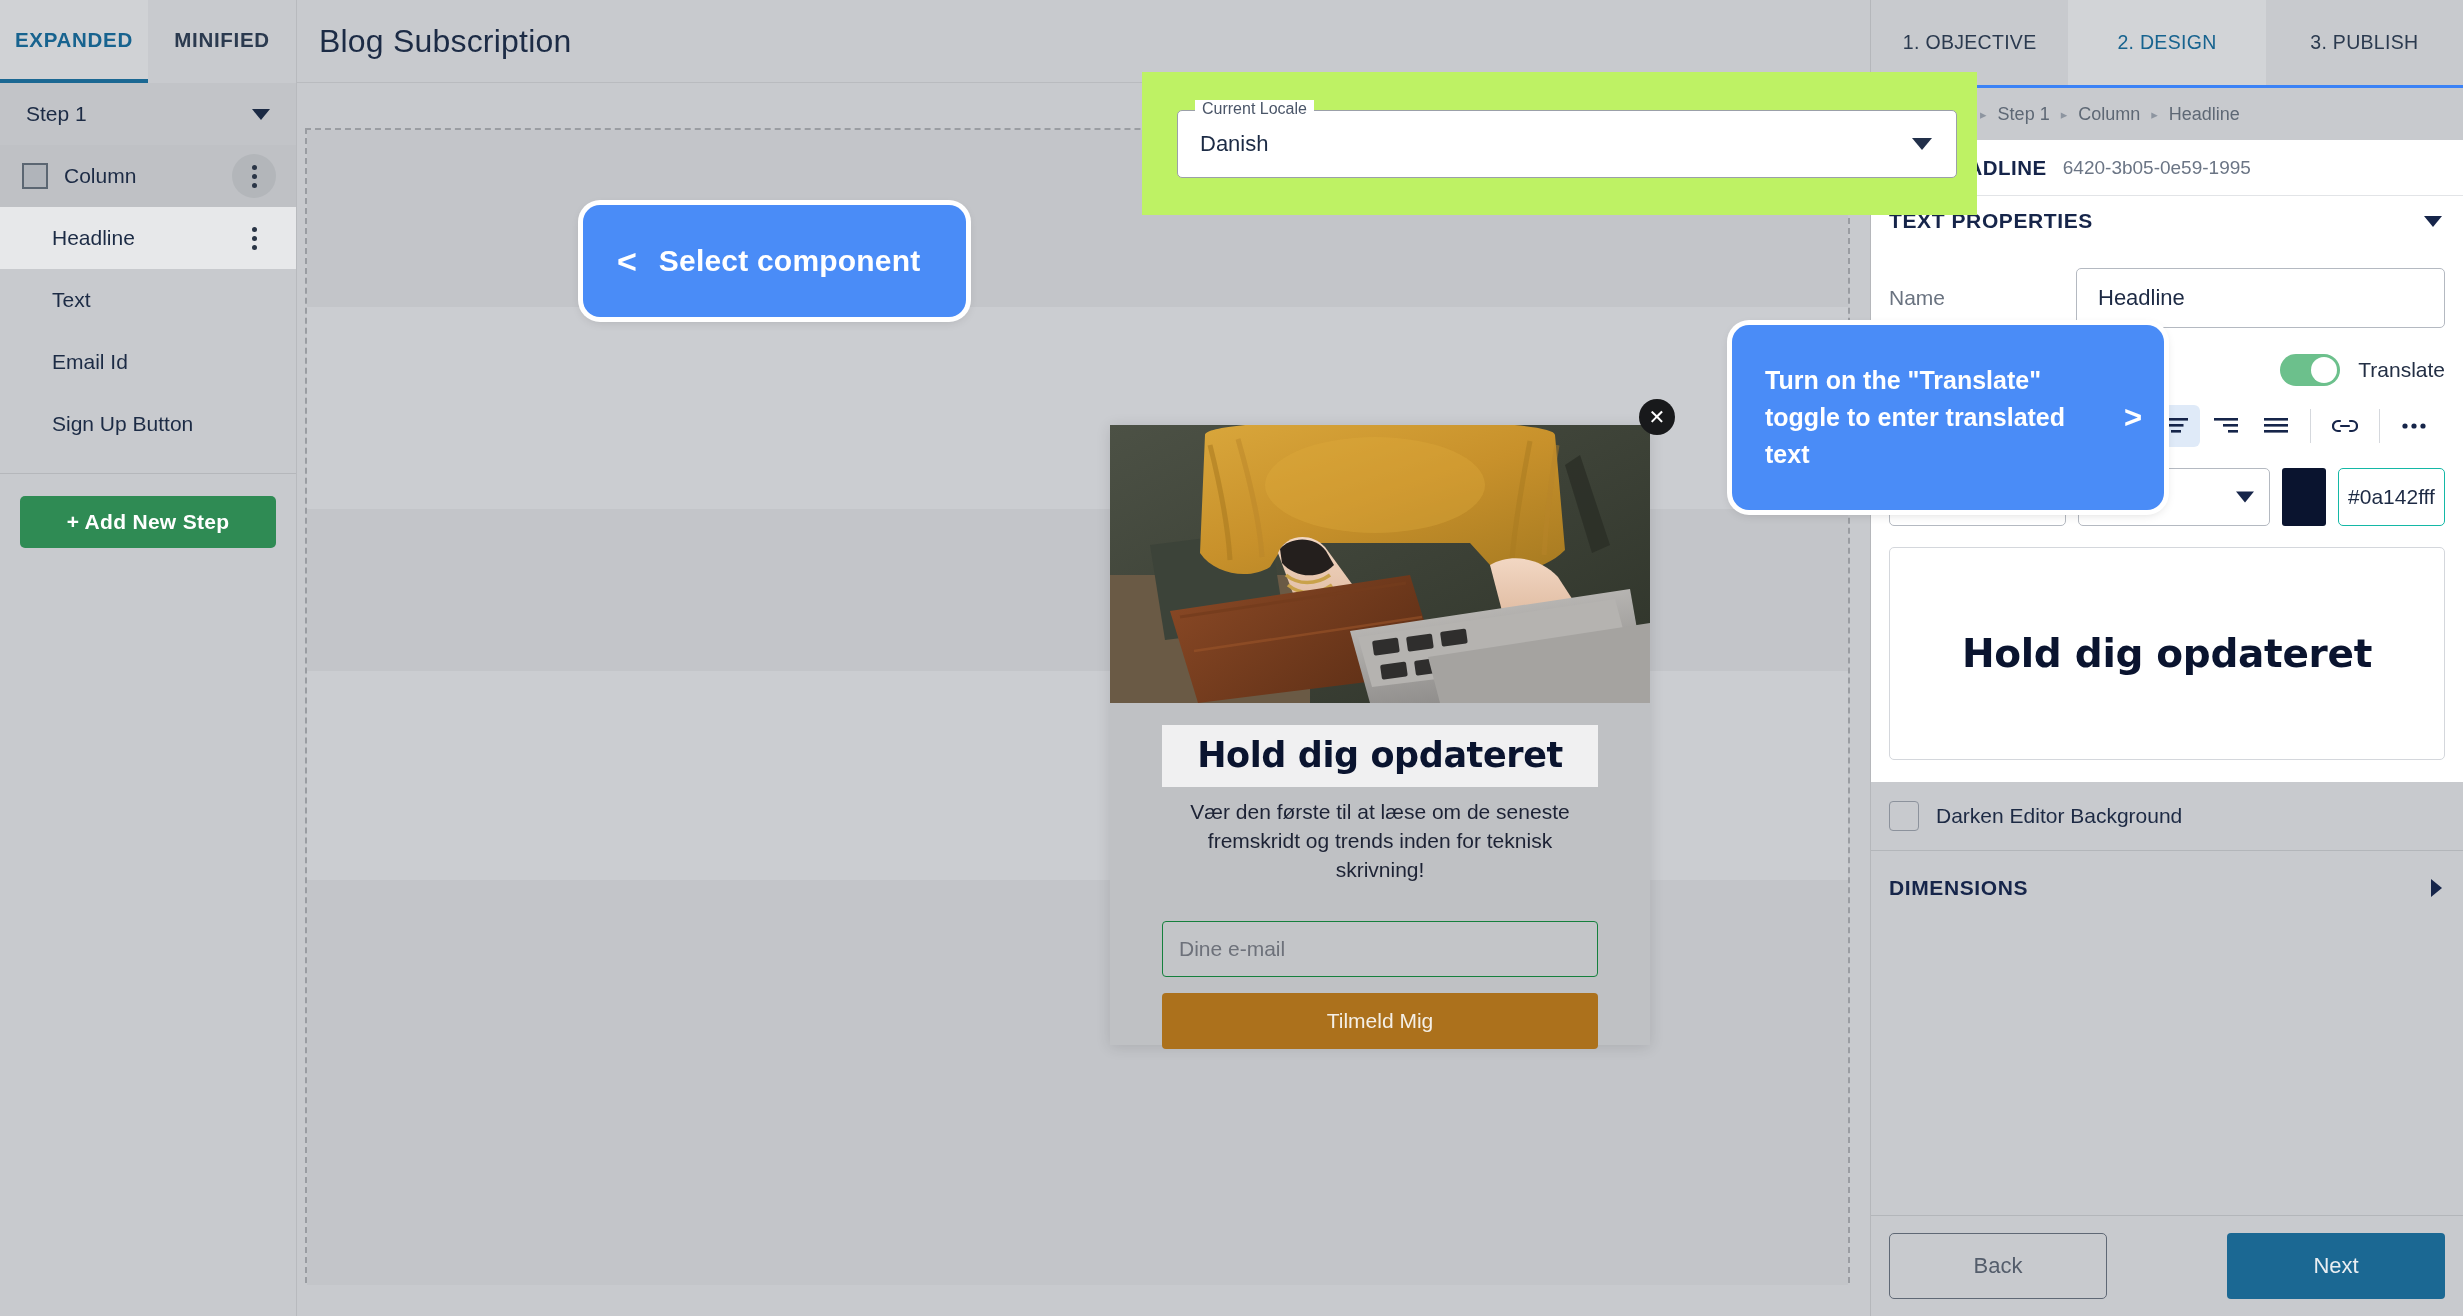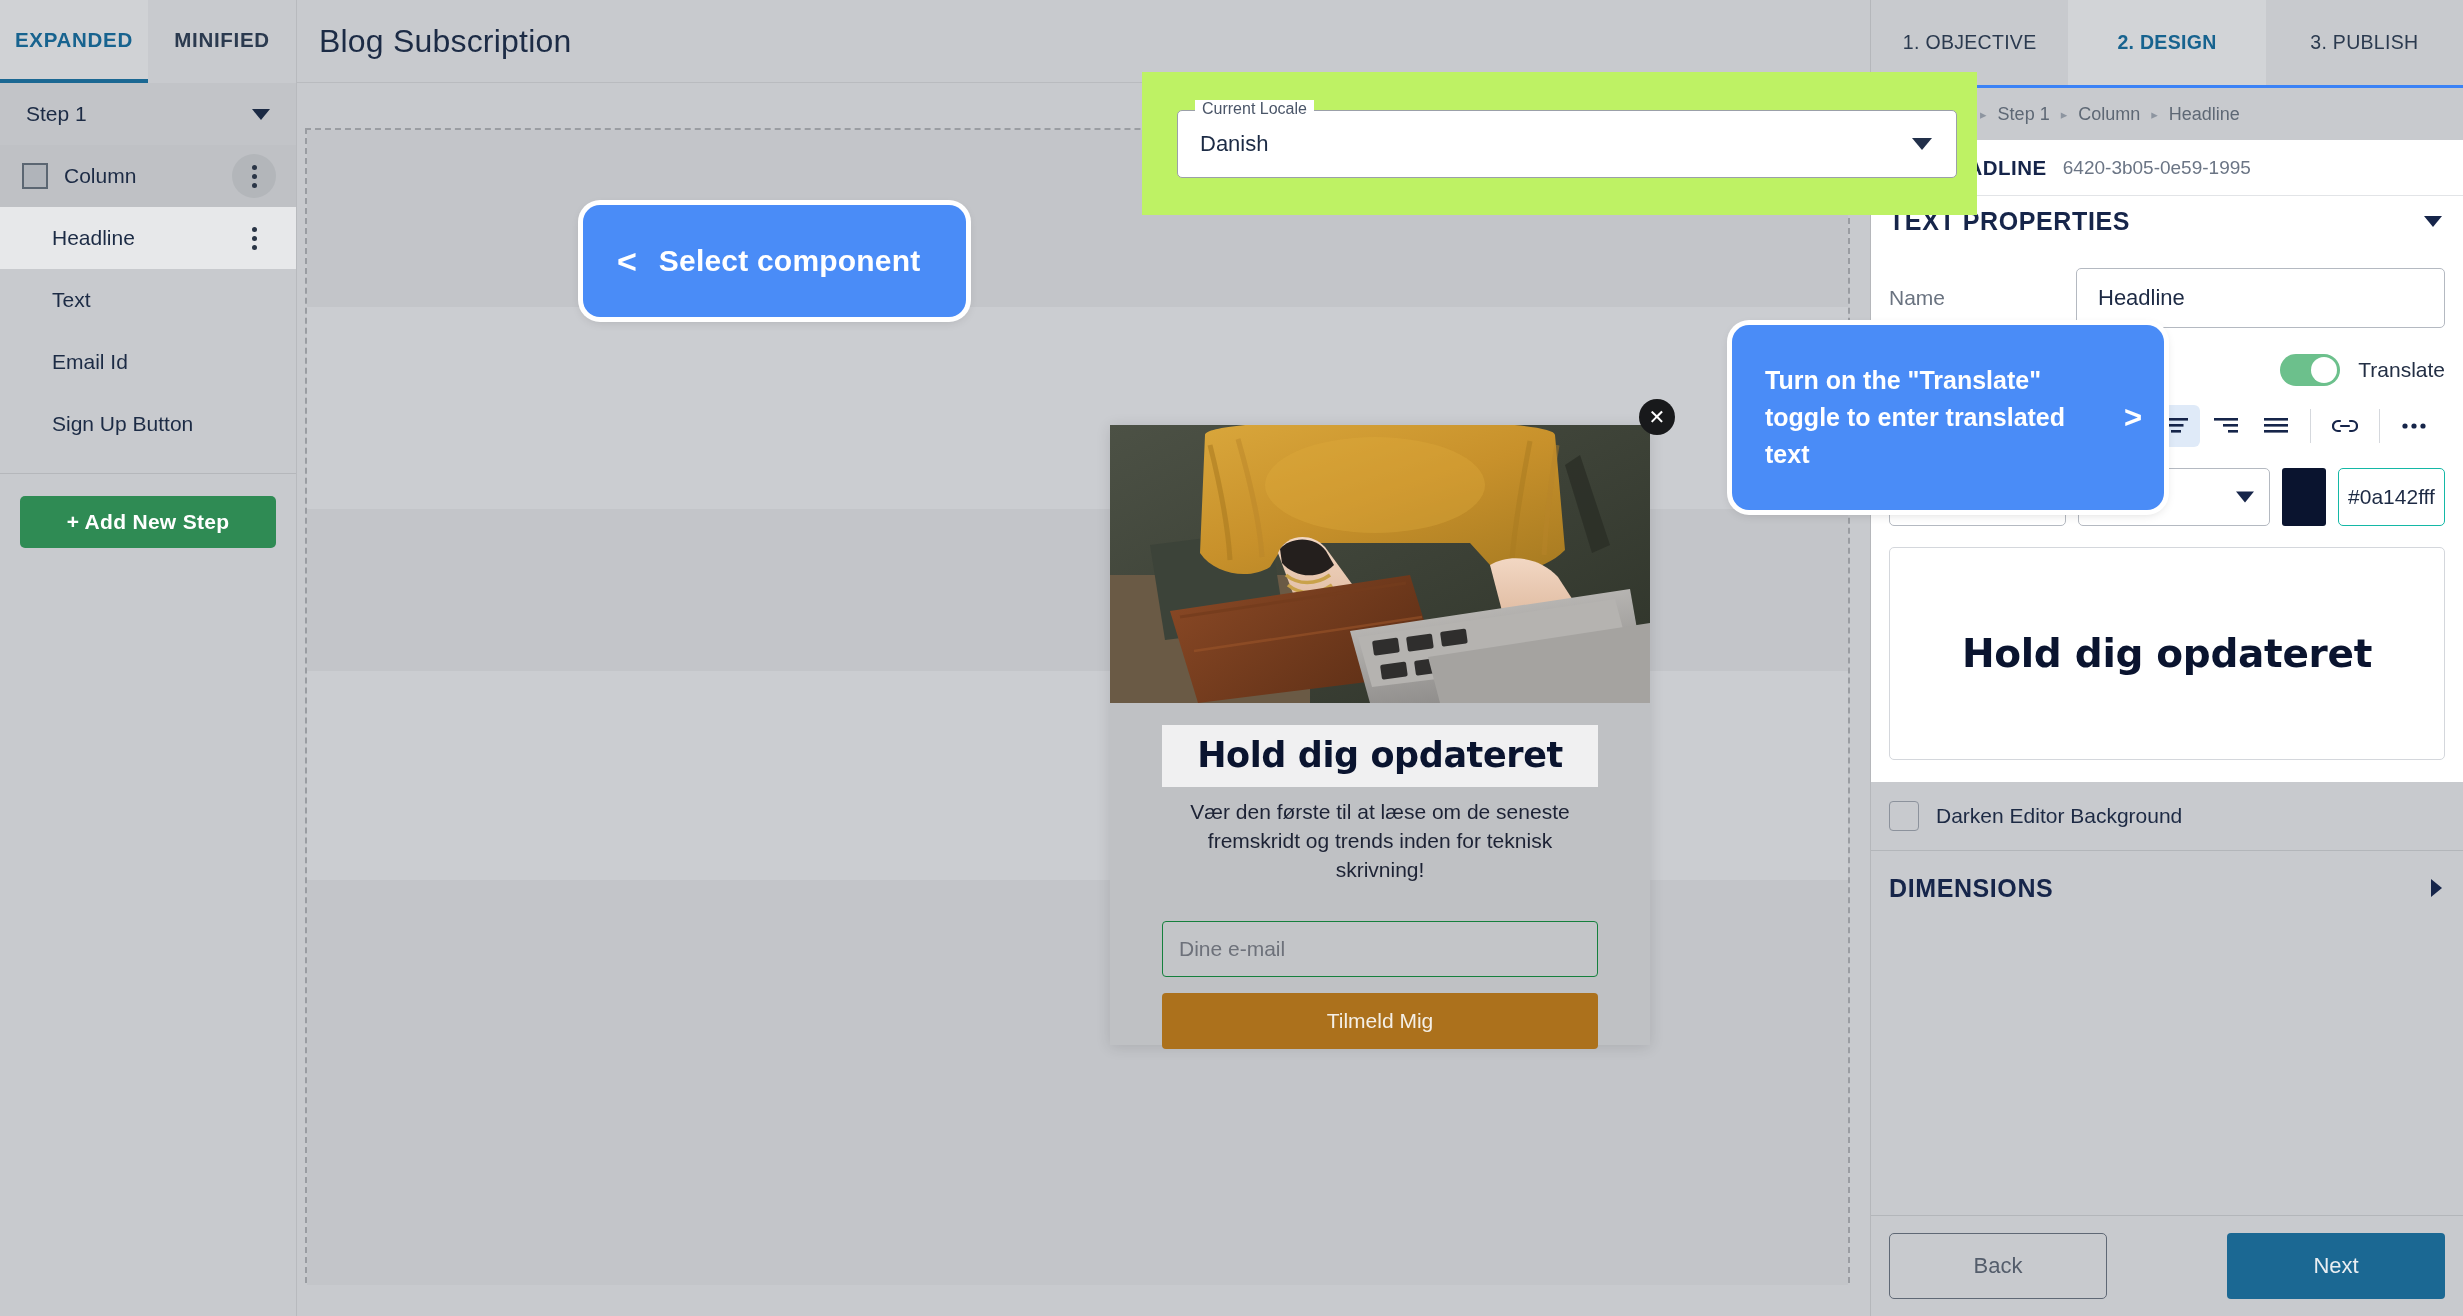--- a/index.html
+++ b/index.html
@@ -172,38 +172,38 @@
     position: absolute; left: 1870px; top: 0;
     width: 593px; height: 1316px; background: #c8cace;
     border-left: 1px solid #b5b7bb;
     display: flex; flex-direction: column;
   }
   .rp-tabs { display: flex; height: 88px; border-bottom: 3px solid #3b82f6; }
   .rp-tab {
     flex: 1; display: flex; align-items: center; justify-content: center;
     font-size: 19.5px; color: #2b3a4f; cursor: pointer; letter-spacing: .3px;
   }
-  .rp-tab.active { background: #d2d4d7; color: #17638f; font-weight: bold; }
+  .rp-tab.active { background: #d2d4d7; color: #17638f; font-weight: normal; }
   .breadcrumb {
     height: 52px; display: flex; align-items: center; gap: 11px;
     padding-left: 17px; font-size: 18px; color: #5e6875;
   }
   .bc-sep { color: #8d95a0; font-size: 13px; }
   .rp-card { background: #fff; }
   .rp-head {
     height: 56px; display: flex; align-items: center; gap: 16px;
     padding-left: 18px; border-bottom: 1px solid #e2e4e7;
   }
   .rp-head .mon2 { width: 33px; height: 25px; border: 3px solid #16254a; border-radius: 3px; position: relative; }
   .rp-head .mon2::after { content:""; position:absolute; left:50%; transform:translateX(-50%); bottom:-8px; width:15px; height:3px; background:#16254a; }
   .rp-head .title { font-size: 20.5px; font-weight: bold; color: #16254a; letter-spacing: .5px; }
   .rp-head .uid { font-size: 19px; color: #6b7585; }
   .sec-head {
     height: 50px; display: flex; align-items: center; justify-content: space-between;
-    padding: 0 21px 0 18px; font-size: 25px; font-weight: bold;
+    padding: 0 21px 0 18px; font-size: 21px; font-weight: bold;
     color: #16254a; letter-spacing: .6px;
   }
   .sec-caret-d { width:0;height:0;border-left:9px solid transparent;border-right:9px solid transparent;border-top:11px solid #16254a; }
   .sec-caret-r { width:0;height:0;border-top:9px solid transparent;border-bottom:9px solid transparent;border-left:11px solid #16254a; }
   .name-row { display: flex; align-items: center; padding: 22px 18px 0 18px; }
   .name-label { font-size: 21px; color: #6a7380; width: 187px; }
   .name-input {
     flex: 1; height: 60px; border: 1px solid #b4b9c1; border-radius: 5px;
     background: #fff; font-size: 22px; color: #1d2a44;
     padding: 0 21px; font-family: inherit; outline: none;

